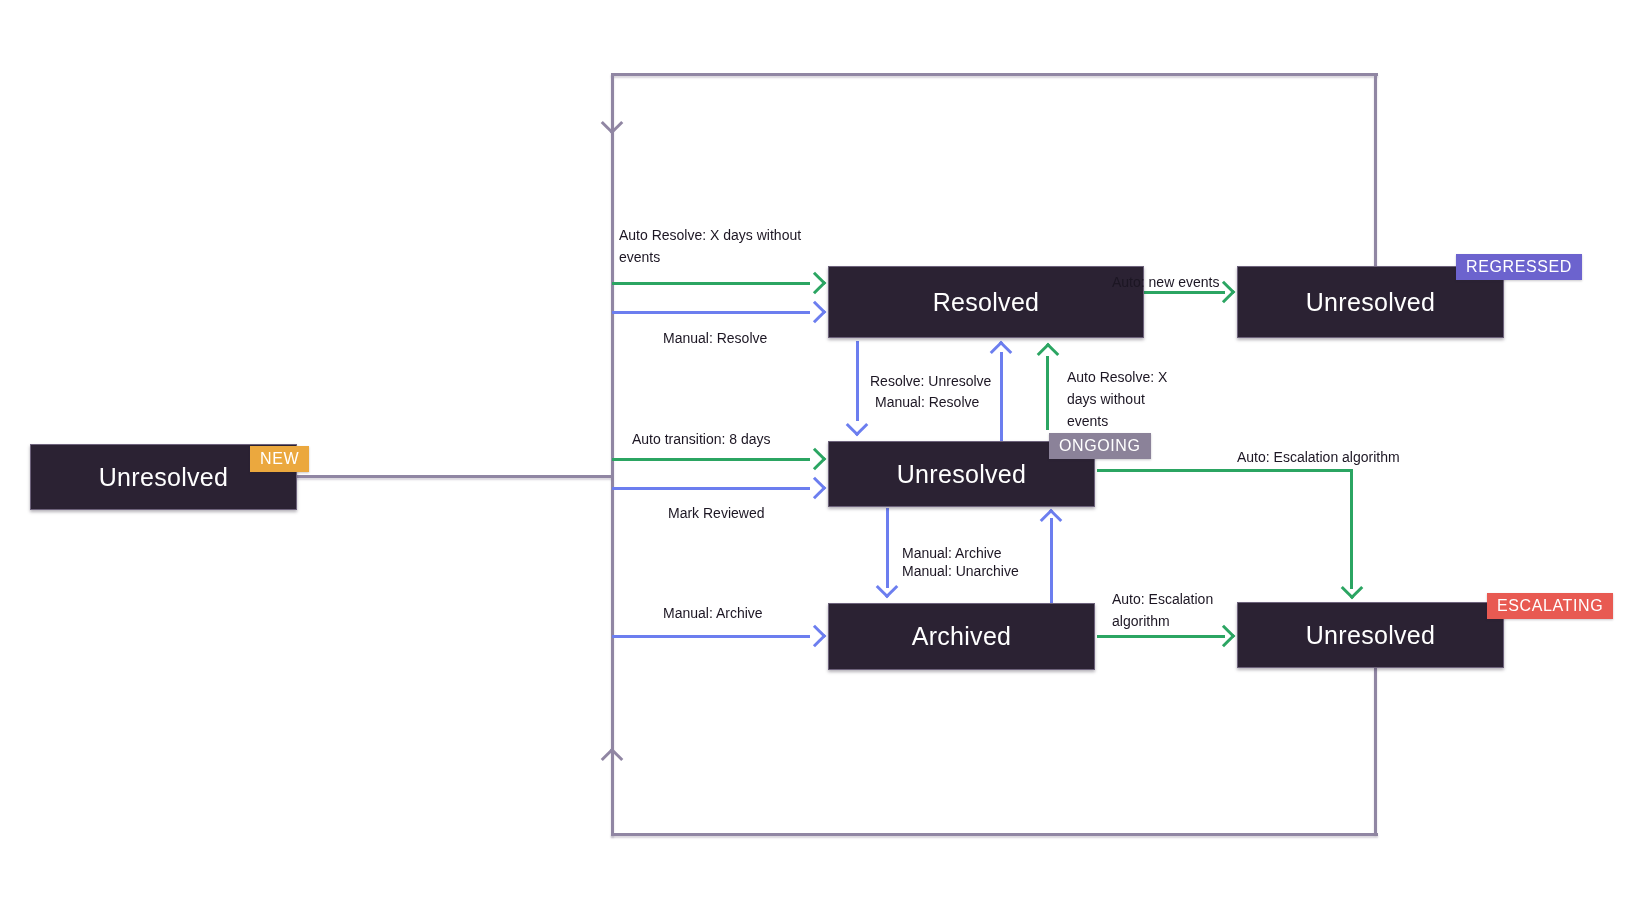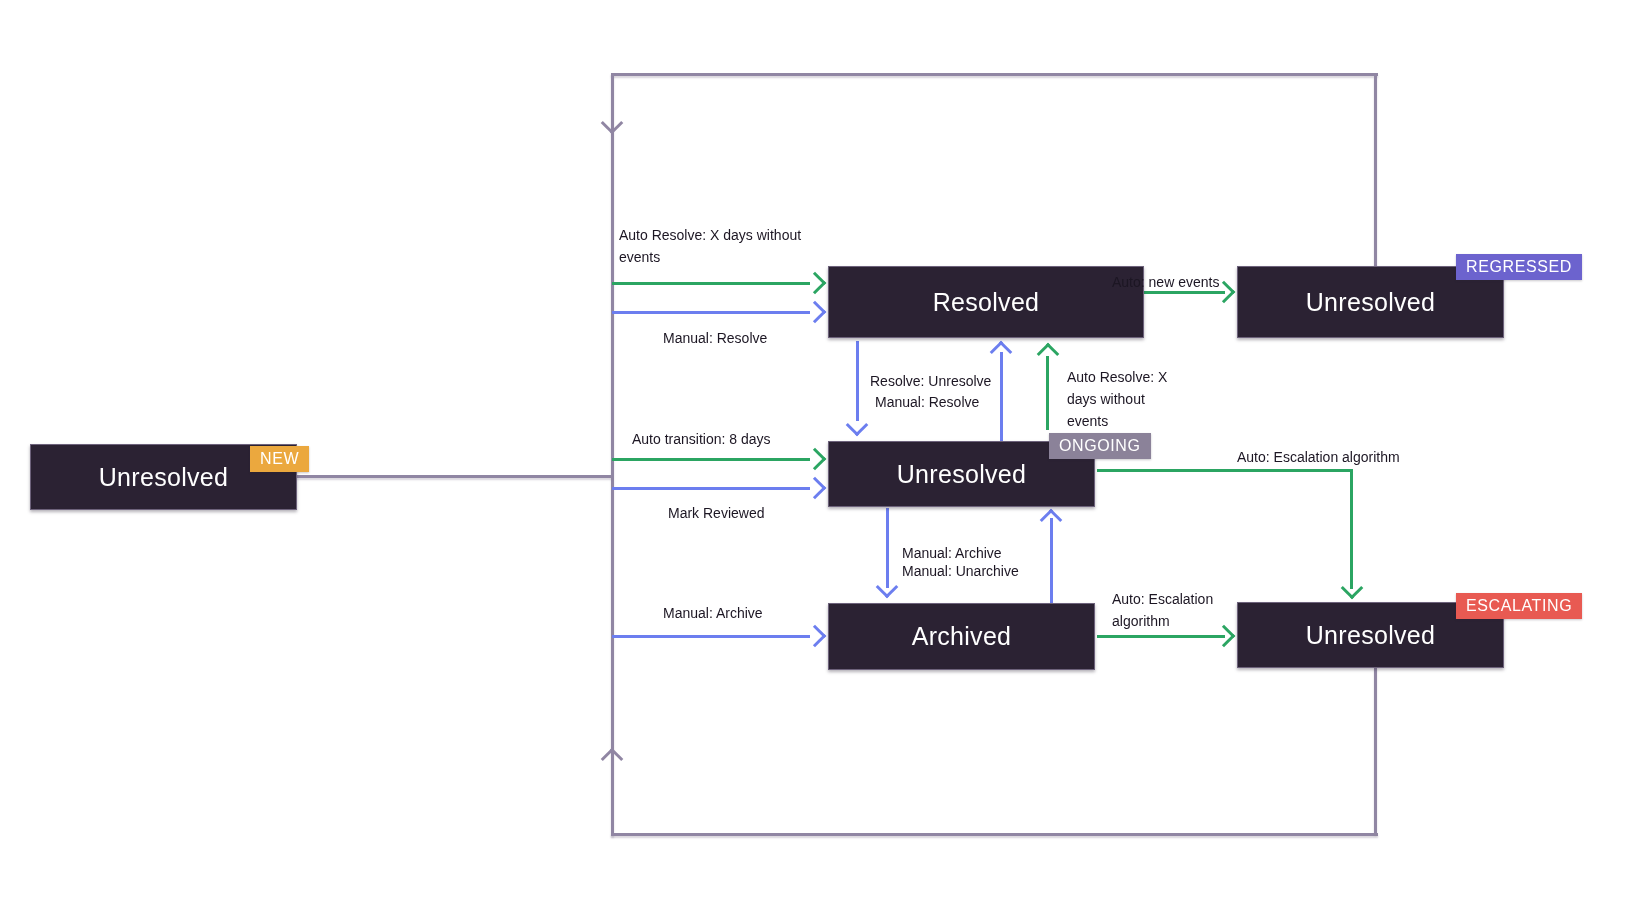--- a/index.html
+++ b/index.html
@@ -36,21 +36,21 @@
     letter-spacing: 0.6px;
     height: 26px;
     line-height: 26px;
     padding: 0 10px;
     z-index: 4;
     box-shadow: 0 1px 2px rgba(43,34,51,0.25);
   }
   .badge-new        { background: var(--badge-new); }
   .badge-regressed  { background: var(--badge-regressed); }
   .badge-ongoing    { background: var(--badge-ongoing); }
-  .badge-escalating { background: var(--badge-escalating); }
+  .badge-escalating { background: var(--badge-escalating); margin-left: 31px; }
 
   
   .h-line, .v-line { position: absolute; background: currentColor; z-index: 1; }
   .h-line { height: 3px; }
   .v-line { width: 3px; }
   .auto   { color: var(--auto-arrow); }
   .manual { color: var(--manual-arrow); }
   .loop   { color: var(--loop-line); }
   .loop.h-line, .loop.v-line { box-shadow: 0 2px 2px rgba(141,133,153,0.35); }
 

